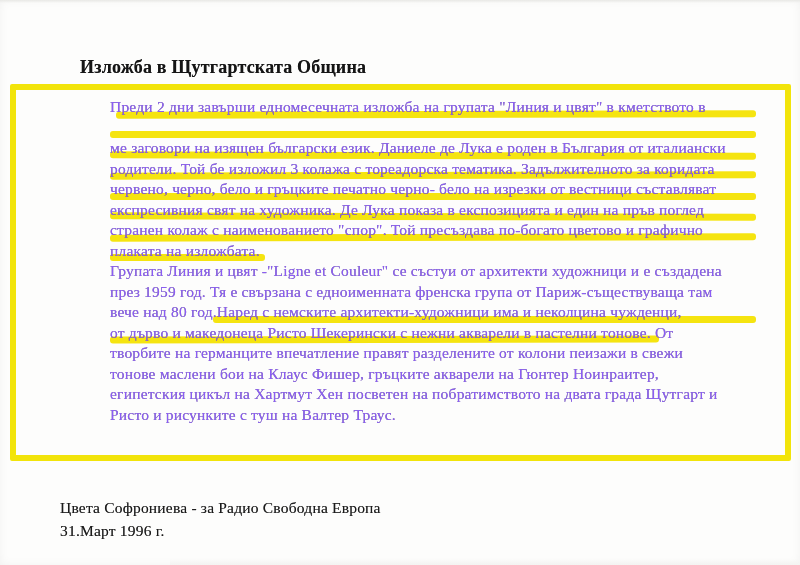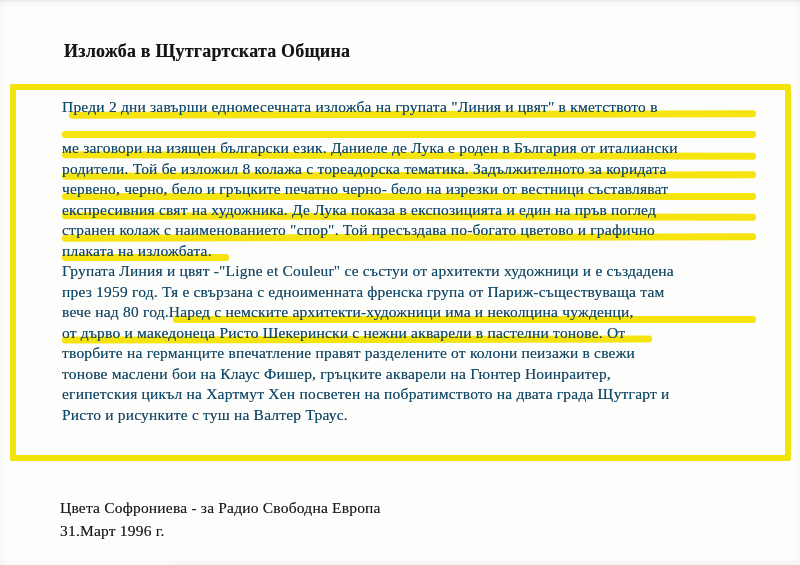--- a/index.html
+++ b/index.html
@@ -21,21 +21,21 @@
     background: linear-gradient(#e9e9e6, rgba(255,255,255,0));
   }
   .scan-edge-bottom {
     position: absolute; left: 170px; bottom: 0; width: 630px; height: 6px;
     background: linear-gradient(rgba(255,255,255,0), #f4f4f2);
   }
   .doc-title {
     position: absolute;
     left: 64px;
     top: 41px;
-    margin: 0;
+    margin: 16px;
     font-size: 18px;
     font-weight: bold;
     color: #151515;
     letter-spacing: 0.2px;
     text-shadow: 0 0 0.6px rgba(20,20,20,0.6);
     white-space: nowrap;
   }
   .hl-box {
     position: absolute;
     left: 10px;
@@ -49,23 +49,24 @@
     position: absolute;
     left: 62px;
     top: 97px;
     width: 694px;
   }
   .line {
     position: relative;
     height: 20.5px;
     font-size: 15.5px;
     line-height: 20.5px;
-    color: #0c4a6e;
+    color: #8b5cf6;
     white-space: nowrap;
     letter-spacing: 0.2px;
+    margin-left: 48px;
   }
   .hl-bar {
     position: absolute;
     bottom: 0;
     height: 7px;
     background: var(--hl, #f5e410);
     border-radius: 3px;
     z-index: 0;
   }
   .txt {
@@ -96,21 +97,21 @@
   <div class="scan-edge-bottom"></div>
 
   <h1 class="doc-title">Изложба в Щутгартската Община</h1>
 
   <div class="hl-box"></div>
 
   <div class="body-text" id="body-lines">
       <div class="line"><span class="hl-bar" style="left: 1%; width: 99%; transform: rotate(-0.12deg);"></span><span class="txt">Преди 2 дни завърши едномесечната изложба на групата "Линия и цвят" в кметството в</span></div>
       <div class="line"><span class="hl-bar" style="left: 0%; width: 100%; transform: rotate(0deg);"></span></div>
       <div class="line"><span class="hl-bar" style="left: 0%; width: 100%; transform: rotate(0.12deg);"></span><span class="txt">ме заговори на изящен български език. Даниеле де Лука е роден в България от италиански</span></div>
-      <div class="line"><span class="hl-bar" style="left: 0%; width: 100%; transform: rotate(-0.12deg);"></span><span class="txt">родители. Той бе изложил 8 колажа с тореадорска тематика. Задължителното за коридата</span></div>
+      <div class="line"><span class="hl-bar" style="left: 0%; width: 100%; transform: rotate(-0.12deg);"></span><span class="txt">родители. Той бе изложил 3 колажа с тореадорска тематика. Задължителното за коридата</span></div>
       <div class="line"><span class="hl-bar" style="left: 0%; width: 100%; transform: rotate(0deg);"></span><span class="txt">червено, черно, бело и гръцките печатно черно- бело на изрезки от вестници съставляват</span></div>
       <div class="line"><span class="hl-bar" style="left: 0%; width: 100%; transform: rotate(0.12deg);"></span><span class="txt">експресивния свят на художника. Де Лука показа в експозицията и един на пръв поглед</span></div>
       <div class="line"><span class="hl-bar" style="left: 0%; width: 100%; transform: rotate(-0.12deg);"></span><span class="txt">странен колаж с наименованието "спор". Той пресъздава по-богато цветово и графично</span></div>
       <div class="line"><span class="hl-bar" style="left: 0%; width: 24%; transform: rotate(0deg);"></span><span class="txt">плаката на изложбата.</span></div>
       <div class="line"><span class="txt">Групата Линия и цвят -"Ligne et Couleur" се състуи от архитекти художници и е създадена</span></div>
       <div class="line"><span class="txt">през 1959 год. Тя е свързана с едноименната френска група от Париж-съществуваща там</span></div>
       <div class="line"><span class="hl-bar" style="left: 16%; width: 84%; transform: rotate(0deg);"></span><span class="txt">вече над 80 год.Наред с немските архитекти-художници има и неколцина чужденци,</span></div>
       <div class="line"><span class="hl-bar" style="left: 0%; width: 85%; transform: rotate(-0.12deg);"></span><span class="txt">от дърво и македонеца Ристо Шекерински с нежни акварели в пастелни тонове. От</span></div>
       <div class="line"><span class="txt">творбите на германците впечатление правят разделените от колони пеизажи в свежи</span></div>
       <div class="line"><span class="txt">тонове маслени бои на Клаус Фишер, гръцките акварели на Гюнтер Ноинраитер,</span></div>

